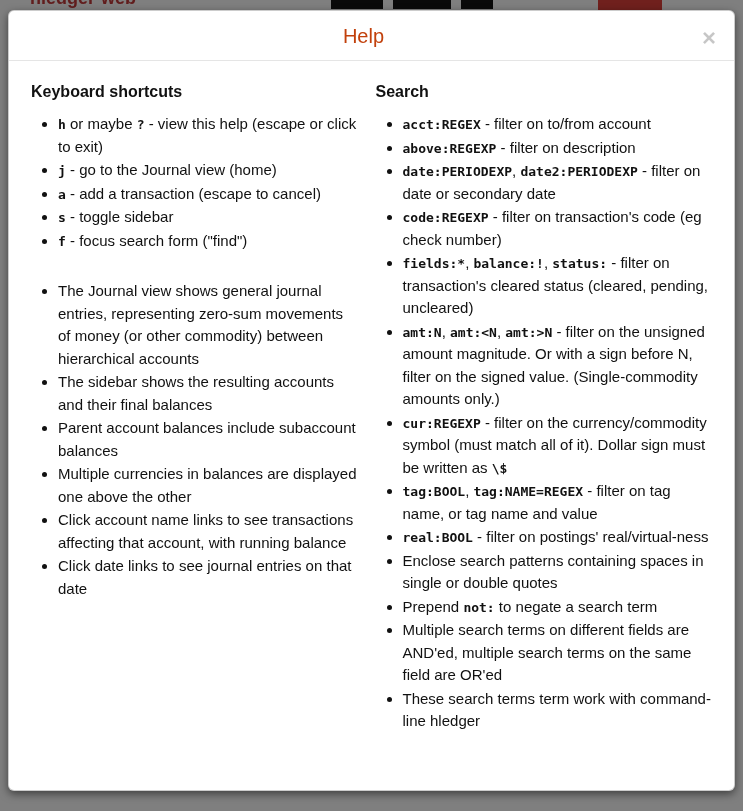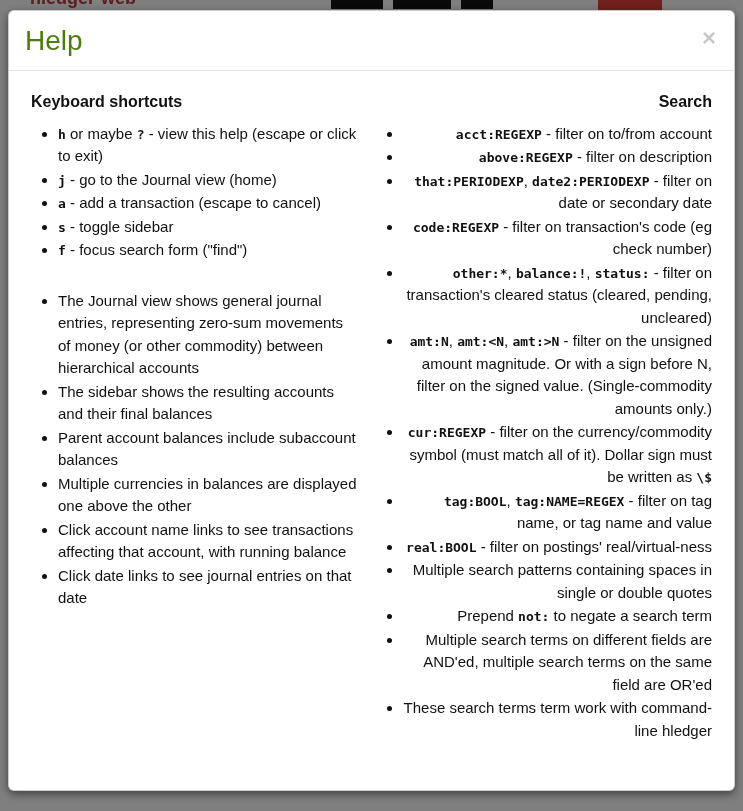--- a/index.html
+++ b/index.html
@@ -30,32 +30,32 @@
 
   
   .modal {
     position: absolute; left: 8px; right: 8px; top: 10px; bottom: 20px;
     background: #fff; border-radius: 6px;
     border: 1px solid rgba(0,0,0,.2);
     box-shadow: 0 3px 9px rgba(0,0,0,.5);
     overflow: hidden; z-index: 2;
   }
   .modal-header { padding: 13px 16px 12px; border-bottom: 1px solid #e5e5e5; }
-  .modal-title { margin: 0; font-size: 28px; font-weight: 500; color: #4d7c0f; line-height: 1.2; }
+  .modal-title { margin: 0; font-size: 20px; font-weight: 500; color: #c2410c; line-height: 1.2; text-align: center; }
   .close {
     float: right; border: 0; background: none; padding: 0; margin: 2px 2px 0 0;
     font-size: 24px; line-height: 1; font-weight: bold;
     color: #000; opacity: .22; cursor: pointer;
     font-family: "Liberation Sans", sans-serif;
   }
 
   .modal-body { padding: 20px 22px 10px; display: flex; }
   .col { width: 50%; }
   .col-left  { padding-right: 14px; }
-  .col-right { padding-left: 4px; text-align: right; }
+  .col-right { padding-left: 4px; }
 
   .section-heading { font-size: 16px; font-weight: bold; color: #111; margin: 10px 0 12px; }
   .col .section-heading:first-child { margin-top: 2px; }
 
   ul.help-list { margin: 0 0 28px; padding-left: 27px; }
   ul.help-list li { font-size: 15px; line-height: 1.5; color: #111; margin-bottom: 1px; }
 
   code {
     font-family: "DejaVu Sans Mono", "Liberation Mono", monospace;
     font-weight: bold; font-size: 13px; color: #111;
@@ -93,29 +93,29 @@
           <li>The sidebar shows the resulting accounts and their final balances</li>
           <li>Parent account balances include subaccount balances</li>
           <li>Multiple currencies in balances are displayed one above the other</li>
           <li>Click account name links to see transactions affecting that account, with running balance</li>
           <li>Click date links to see journal entries on that date</li>
         </ul>
     </div>
     <div class="col col-right">
       <div class="section-heading">Search</div>
       <ul class="help-list">
-          <li><code>acct:REGEXP</code> - filter on to/from account</li>
+          <li><code>acct:REGEX</code> - filter on to/from account</li>
           <li><code>above:REGEXP</code> - filter on description</li>
-          <li><code>that:PERIODEXP</code>, <code>date2:PERIODEXP</code> - filter on date or secondary date</li>
+          <li><code>date:PERIODEXP</code>, <code>date2:PERIODEXP</code> - filter on date or secondary date</li>
           <li><code>code:REGEXP</code> - filter on transaction's code (eg check number)</li>
-          <li><code>other:*</code>, <code>balance:!</code>, <code>status:</code> - filter on transaction's cleared status (cleared, pending, uncleared)</li>
+          <li><code>fields:*</code>, <code>balance:!</code>, <code>status:</code> - filter on transaction's cleared status (cleared, pending, uncleared)</li>
           <li><code>amt:N</code>, <code>amt:&lt;N</code>, <code>amt:&gt;N</code> - filter on the unsigned amount magnitude. Or with a sign before N, filter on the signed value. (Single-commodity amounts only.)</li>
           <li><code>cur:REGEXP</code> - filter on the currency/commodity symbol (must match all of it). Dollar sign must be written as <code>\$</code></li>
           <li><code>tag:BOOL</code>, <code>tag:NAME=REGEX</code> - filter on tag name, or tag name and value</li>
           <li><code>real:BOOL</code> - filter on postings' real/virtual-ness</li>
-          <li>Multiple search patterns containing spaces in single or double quotes</li>
+          <li>Enclose search patterns containing spaces in single or double quotes</li>
           <li>Prepend <code>not:</code> to negate a search term</li>
           <li>Multiple search terms on different fields are AND'ed, multiple search terms on the same field are OR'ed</li>
           <li>These search terms term work with command-line hledger</li>
         </ul>
     </div>
   </div>
 </div>
 
 </body></html>

